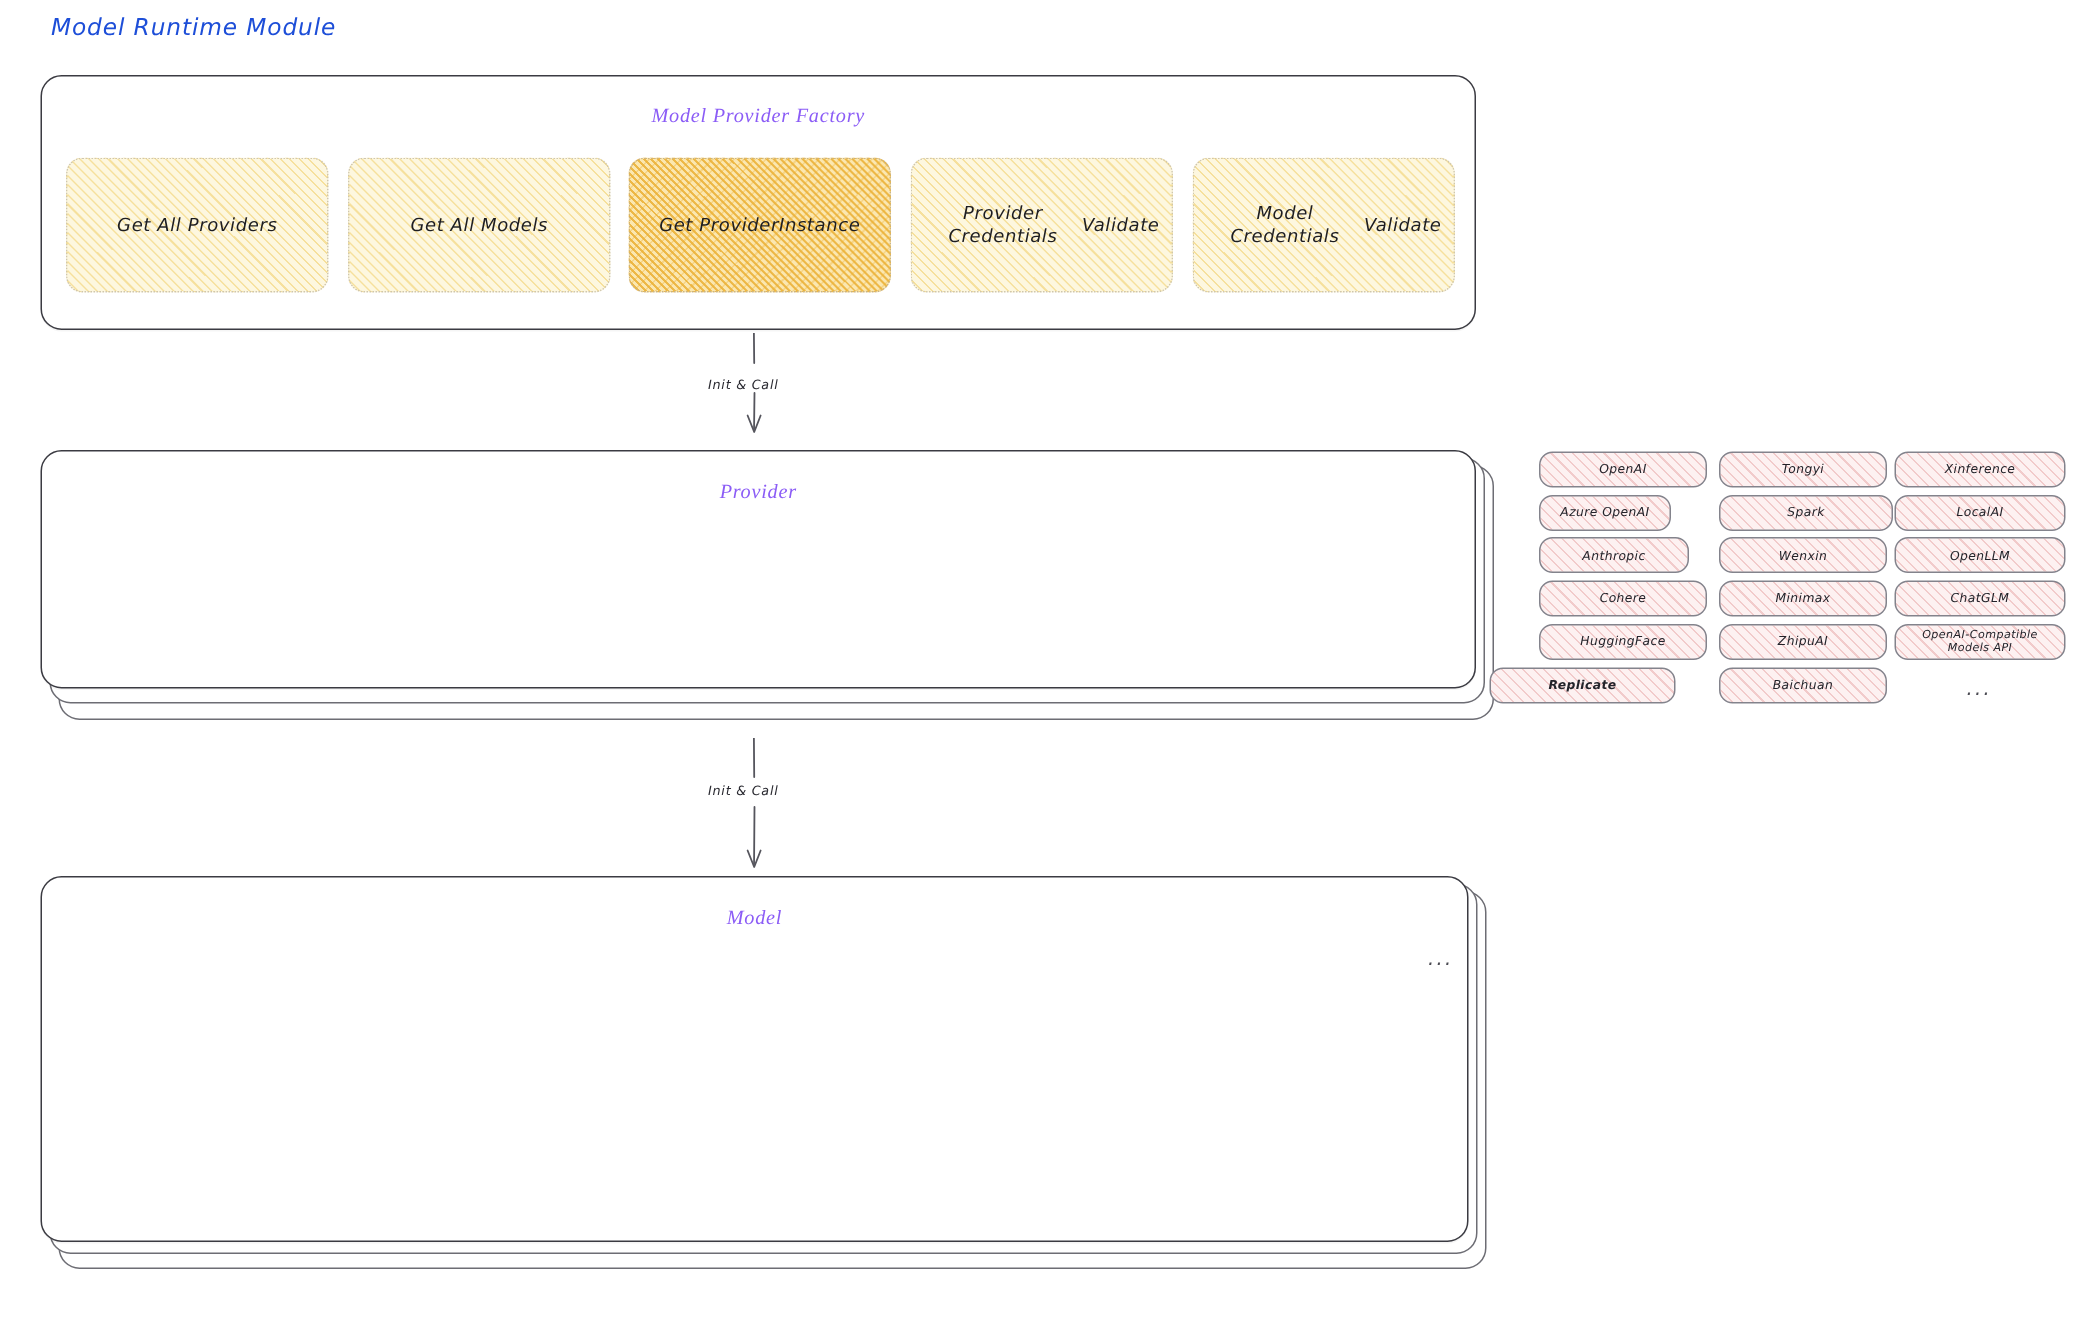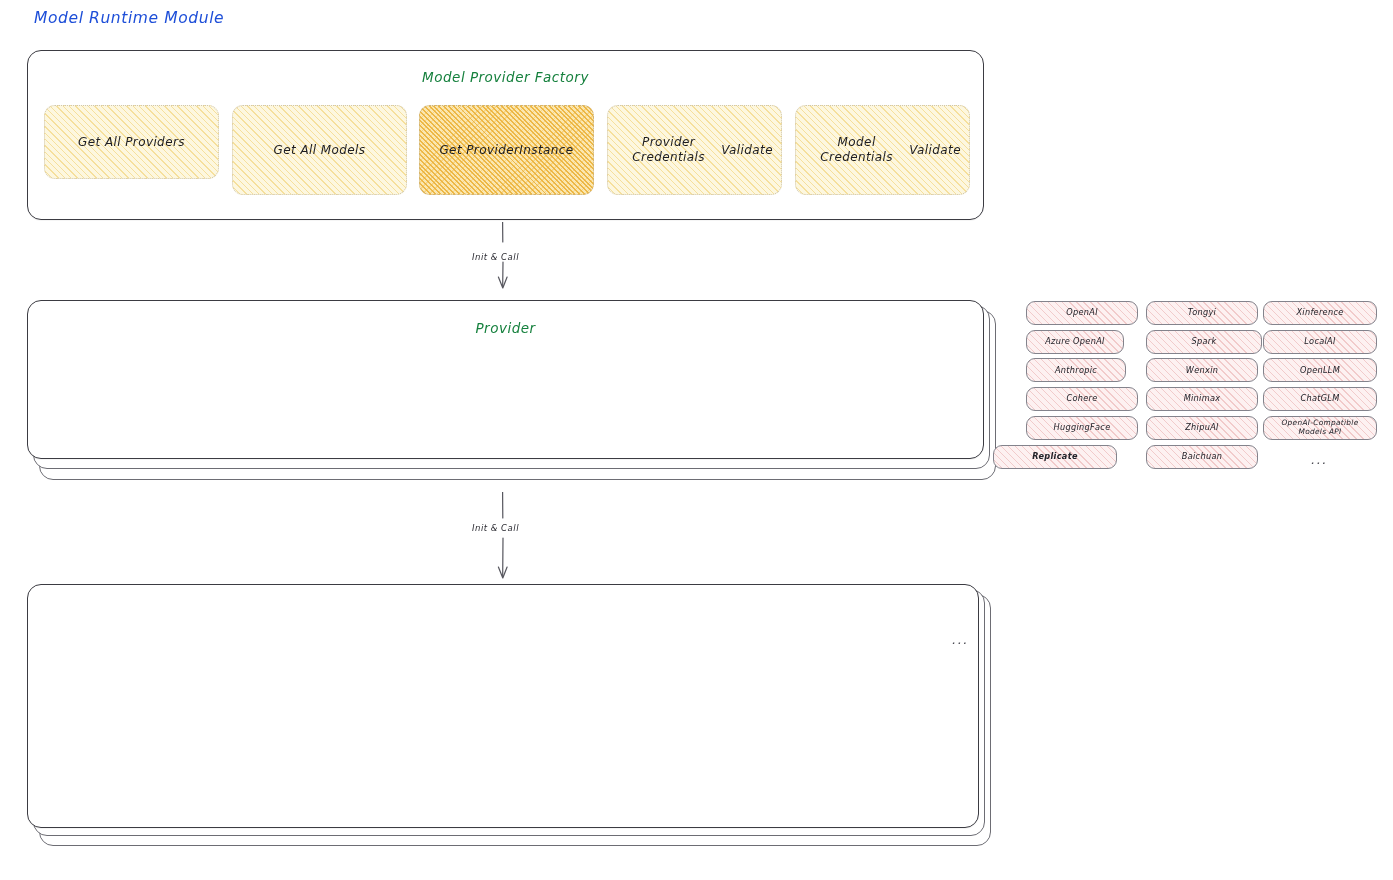--- a/index.html
+++ b/index.html
@@ -48,22 +48,23 @@
     background: #ffffff;
     border: 1.15px solid #6d6d74;
     border-radius: 14px;
     z-index: 0;
   }
   .card-title {
     position: absolute;
     left: 0; right: 0;
     text-align: center;
     font-size: 13.5px;
-    color: #15803d;
+    color: #8b5cf6;
     letter-spacing: .5px;
+    font-family: Liberation Serif, serif;
   }
 
   
   .box {
     position: absolute;
     border-radius: 11px;
     border: 1.5px dotted #b9b1a0;
     display: flex;
     align-items: center;
     justify-content: center;
@@ -177,21 +178,21 @@
 </head>
 <body>
 
 <div id="canvas">
 
   <div id="page-title" class="hand">Model Runtime Module</div>
 
   <div class="card" style="left:27px; top:50px; width:957px; height:170px;"></div>
   <div class="card-title hand" style="left:27px; top:69px; width:957px;">Model Provider Factory</div>
   <div id="factory-boxes">
-      <div class="box hand fill-light" style="left: 44px; top: 105px; width: 175px; height: 74px; font-size: 12px;">
+      <div class="box hand fill-light" style="left: 44px; top: 105px; width: 175px; height: 90px; font-size: 12px;">
         <span style="display:block">Get All Providers</span>
       </div>
       <div class="box hand fill-light" style="left: 232px; top: 105px; width: 175px; height: 90px; font-size: 12px;">
         <span style="display:block">Get All Models</span>
       </div>
       <div class="box hand fill-strong" style="left: 419px; top: 105px; width: 175px; height: 90px; font-size: 12px;">
         <span style="display:block">Get Provider</span>
         <span style="display:block">Instance</span>
       </div>
       <div class="box hand fill-light" style="left: 607px; top: 105px; width: 175px; height: 90px; font-size: 12px;">
@@ -225,21 +226,21 @@
         <span style="display:block">Get Model Instance</span>
       </div>
       <div class="box hand fill-light" style="left: 691px; top: 345px; width: 176px; height: 87px; font-size: 12px;">
         <span style="display:block">Provider Credentials</span>
         <span style="display:block">Validate</span>
       </div>
     </div>
 
   <div id="provider-chips">
       <div class="chip hand" style="left: 1026px; top: 301px; width: 112px; height: 24px;">OpenAI</div>
-      <div class="chip hand" style="left: 1026px; top: 329.7px; width: 98px; height: 24px;">Azure OpenAI</div>
+      <div class="chip hand" style="left: 1026px; top: 329.7px; width: 88px; height: 24px;">Azure OpenAI</div>
       <div class="chip hand" style="left: 1026px; top: 358.4px; width: 100px; height: 24px;">Anthropic</div>
       <div class="chip hand" style="left: 1026px; top: 387.1px; width: 112px; height: 24px;">Cohere</div>
       <div class="chip hand" style="left: 1026px; top: 415.8px; width: 112px; height: 24px;">HuggingFace</div>
       <div class="chip hand" style="left: 993px; top: 444.5px; width: 124px; height: 24px; font-weight: bold;">Replicate</div>
       <div class="chip hand" style="left: 1146px; top: 301px; width: 112px; height: 24px;">Tongyi</div>
       <div class="chip hand" style="left: 1146px; top: 329.7px; width: 116px; height: 24px;">Spark</div>
       <div class="chip hand" style="left: 1146px; top: 358.4px; width: 112px; height: 24px;">Wenxin</div>
       <div class="chip hand" style="left: 1146px; top: 387.1px; width: 112px; height: 24px;">Minimax</div>
       <div class="chip hand" style="left: 1146px; top: 415.8px; width: 112px; height: 24px;">ZhipuAI</div>
       <div class="chip hand" style="left: 1146px; top: 444.5px; width: 112px; height: 24px;">Baichuan</div>
@@ -253,20 +254,21 @@
 
   <svg class="arrow" style="left:490px; top:492px;" width="26" height="92" viewBox="0 0 26 92">
     <path d="M12.6 0 L12.8 26 M13.0 46 L12.7 84" stroke="#55555d" stroke-width="1.2" fill="none" stroke-linecap="round"></path>
     <path d="M8.4 75 L12.8 86 L17.1 75" stroke="#55555d" stroke-width="1.2" fill="none" stroke-linecap="round" stroke-linejoin="round"></path>
   </svg>
   <div class="arrow-label hand" style="left:472px; top:523px;">Init &amp; Call</div>
 
   <div class="card-ghost" style="left:39px; top:594px; width:952px; height:252px;"></div>
   <div class="card-ghost" style="left:33px; top:589px; width:952px; height:247px;"></div>
   <div class="card" style="left:27px; top:584px; width:952px; height:244px; z-index:2;"></div>
+  <div class="card-title hand" style="left:27px; top:604px; width:952px; z-index:3;">Model</div>
   <div class="ellipsis hand" style="left:952px; top:633px; z-index:3;">...</div>
 
   <div id="model-groups" style="z-index:3;">
       <div class="badge hand" style="left: 129px; top: 627px; width: 52px; height: 19px;">
         <span style="display:block">LLM</span>
       </div>
       <div class="badge plain hand" style="left: 185px; top: 622px; width: 76px; height: 15px;">Completion Model</div>
       <div class="badge plain hand" style="left: 185px; top: 639px; width: 76px; height: 15px;">Chat Model</div>
       <div class="box hand fill-strong" style="left: 55px; top: 664px; width: 106px; height: 34px; font-size: 11.5px;">
         <span style="display:block">Model Invoke</span>

